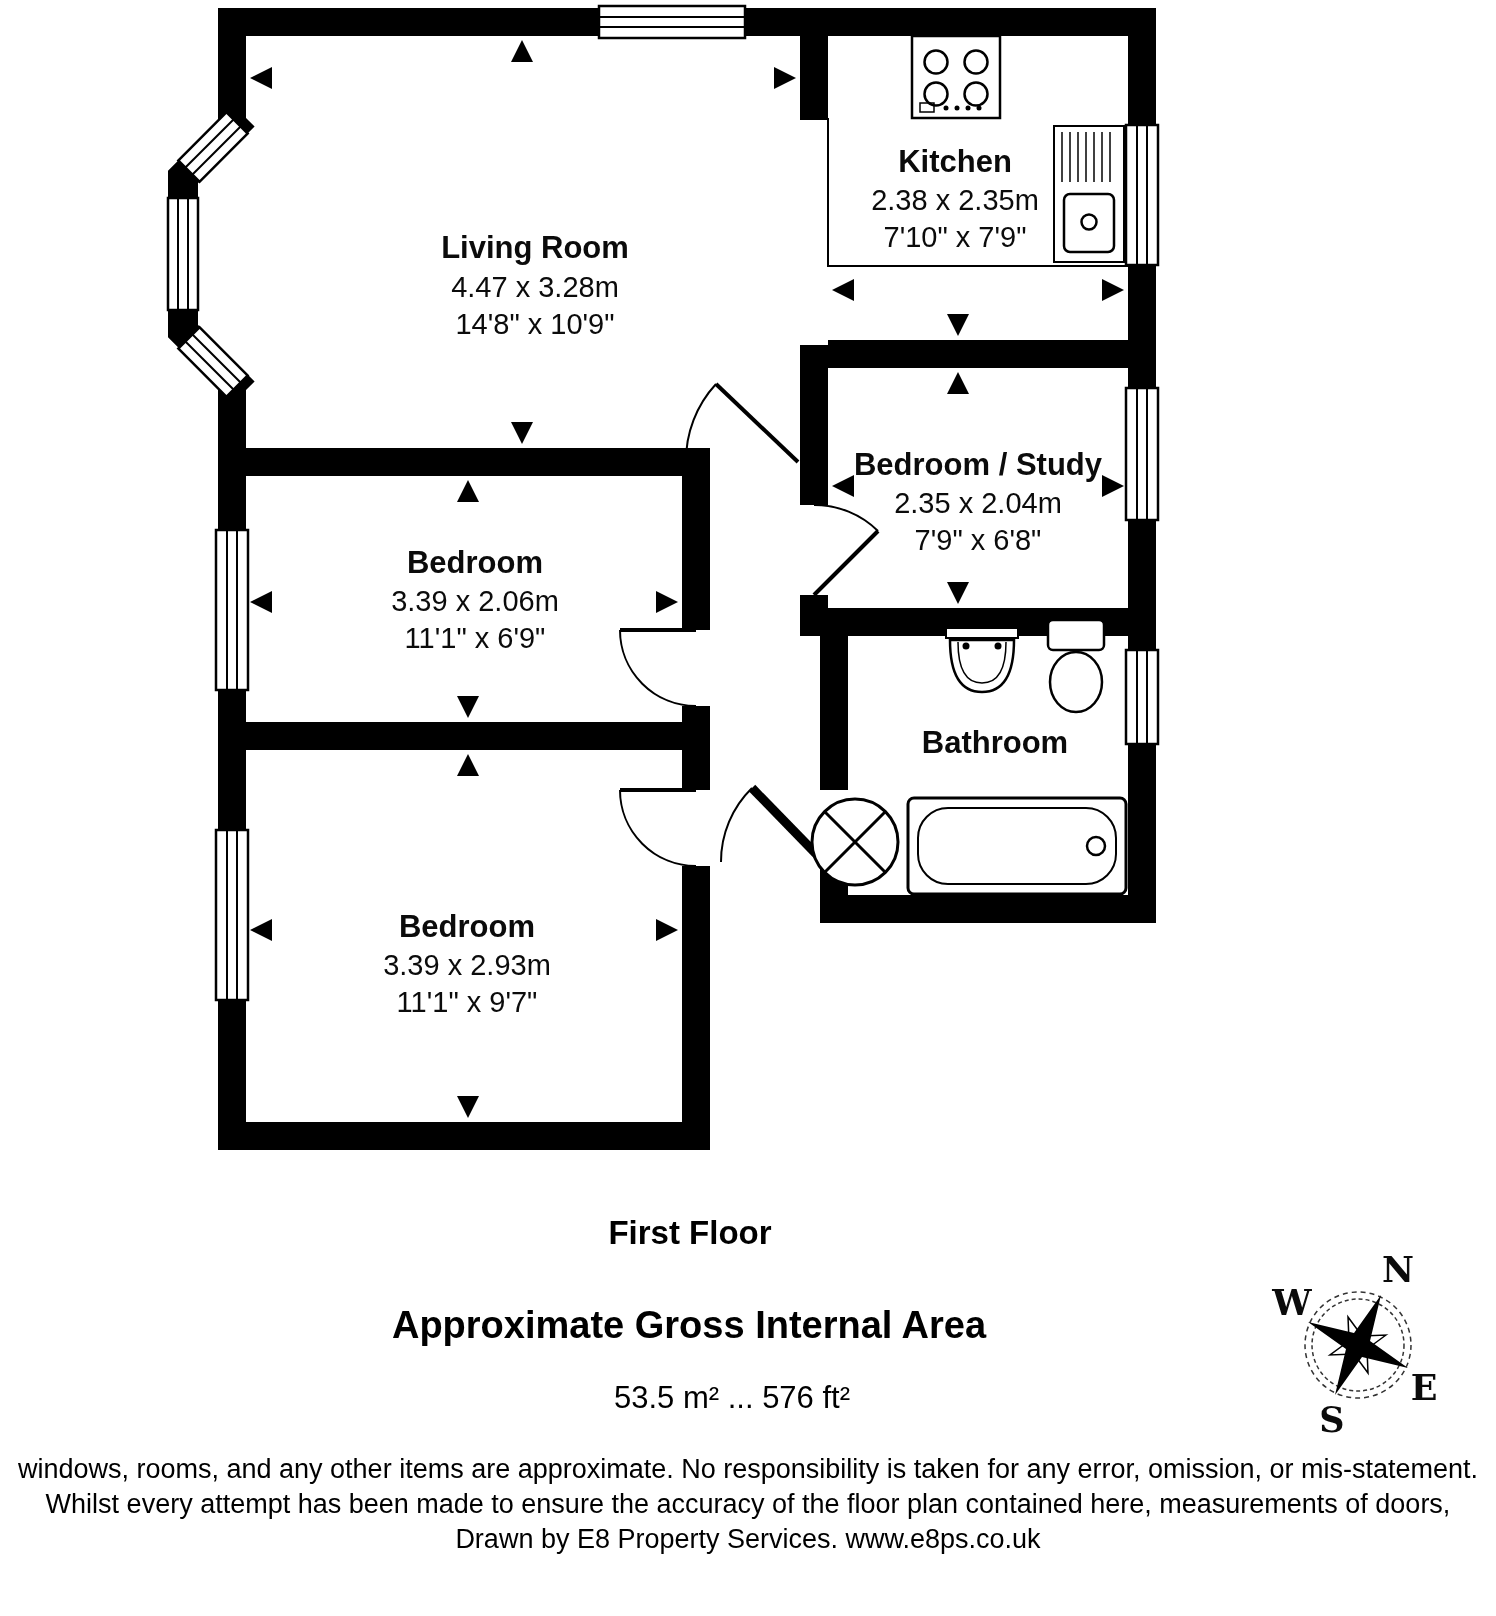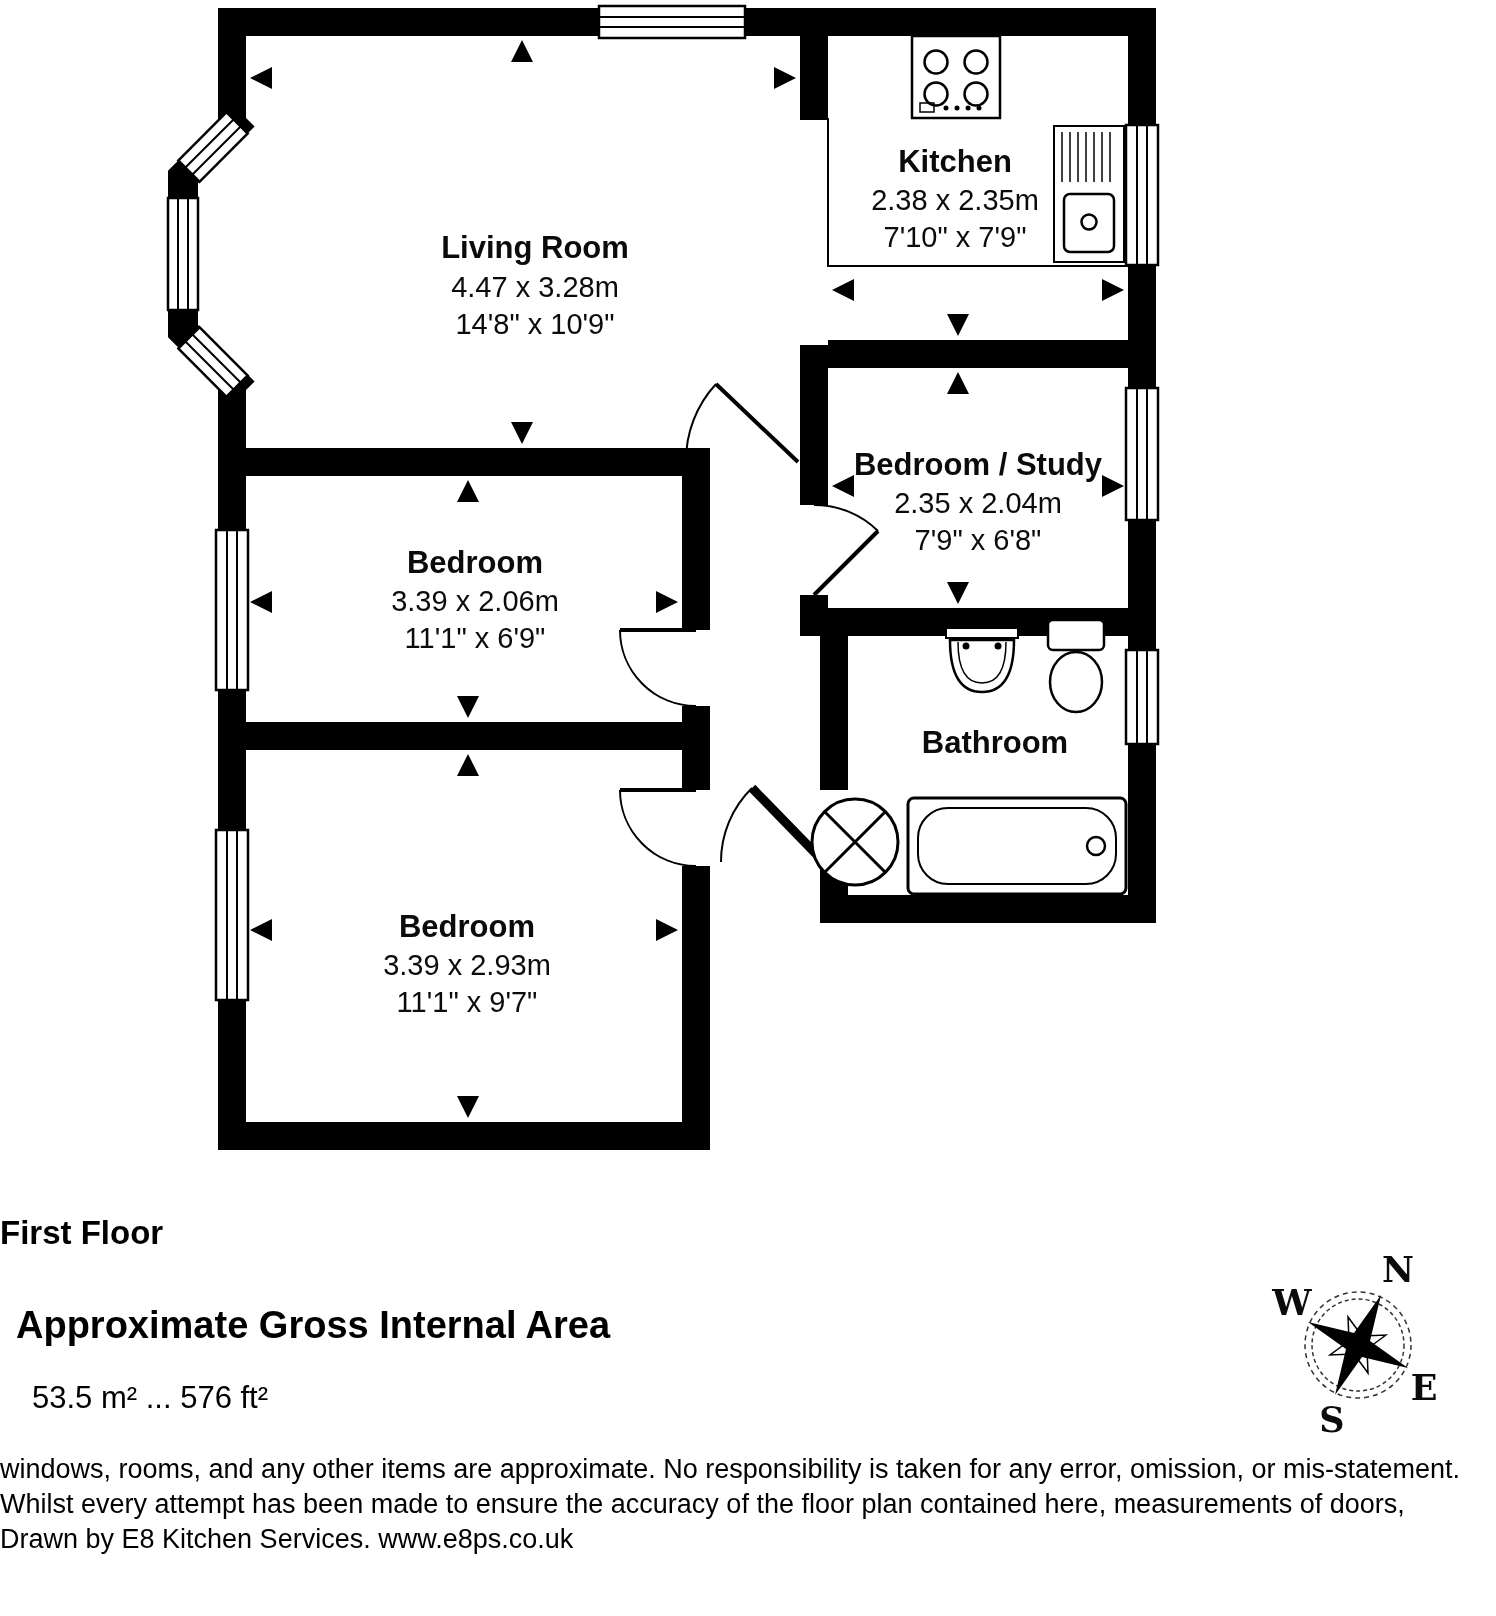--- a/index.html
+++ b/index.html
@@ -6,23 +6,23 @@
   .page {
     position:relative; width:1496px; height:1616px; background:#ffffff;
     font-family:"Liberation Sans", sans-serif; color:#000;
     overflow:hidden;
   }
   svg { position:absolute; left:0; top:0; }
   text { fill:#0b0b0b; }
   .room-name { font-family:"Liberation Sans", sans-serif; font-weight:700; font-size:31px; text-anchor:middle; }
   .room-dim  { font-family:"Liberation Sans", sans-serif; font-weight:400; font-size:29px; text-anchor:middle; }
   .compass-label { font-family:"DejaVu Serif", serif; font-weight:700; font-size:35px; text-anchor:middle; }
-  .abs { position:absolute; }
+  .abs { position:absolute; text-align:center; }
   .floor-label { left:0; top:1214px; width:1380px; font-size:33px; font-weight:700; }
-  .area-title  { left:16px; top:1304px; width:1370px; font-size:38px; font-weight:700; }
+  .area-title  { left:4px; top:1304px; width:1370px; font-size:38px; font-weight:700; }
   .area-value  { left:0; top:1380px; width:1400px; font-size:31px; font-weight:400;margin-left:32px; }
   .disclaimer  { left:0; top:1452px; width:1496px; font-size:27px; line-height:35px; font-weight:400; }
 </style>
 </head>
 <body>
 
 <div class="page">
 
   <svg width="1496" height="1616" viewBox="0 0 1496 1616">
 
@@ -232,15 +232,15 @@
       <text class="compass-label" x="1332" y="1432">S</text>
     </g>
   </svg>
 
   <div class="abs floor-label">First Floor</div>
   <div class="abs area-title">Approximate Gross Internal Area</div>
   <div class="abs area-value">53.5 m² ... 576 ft²</div>
   <div class="abs disclaimer">
     <div>windows, rooms, and any other items are approximate. No responsibility is taken for any error, omission, or mis-statement.</div>
     <div>Whilst every attempt has been made to ensure the accuracy of the floor plan contained here, measurements of doors,</div>
-    <div>Drawn by E8 Kitchen Services. www.e8ps.co.uk</div>
+    <div>Drawn by E8 Property Services. www.e8ps.co.uk</div>
   </div>
 </div>
 
 </body></html>

